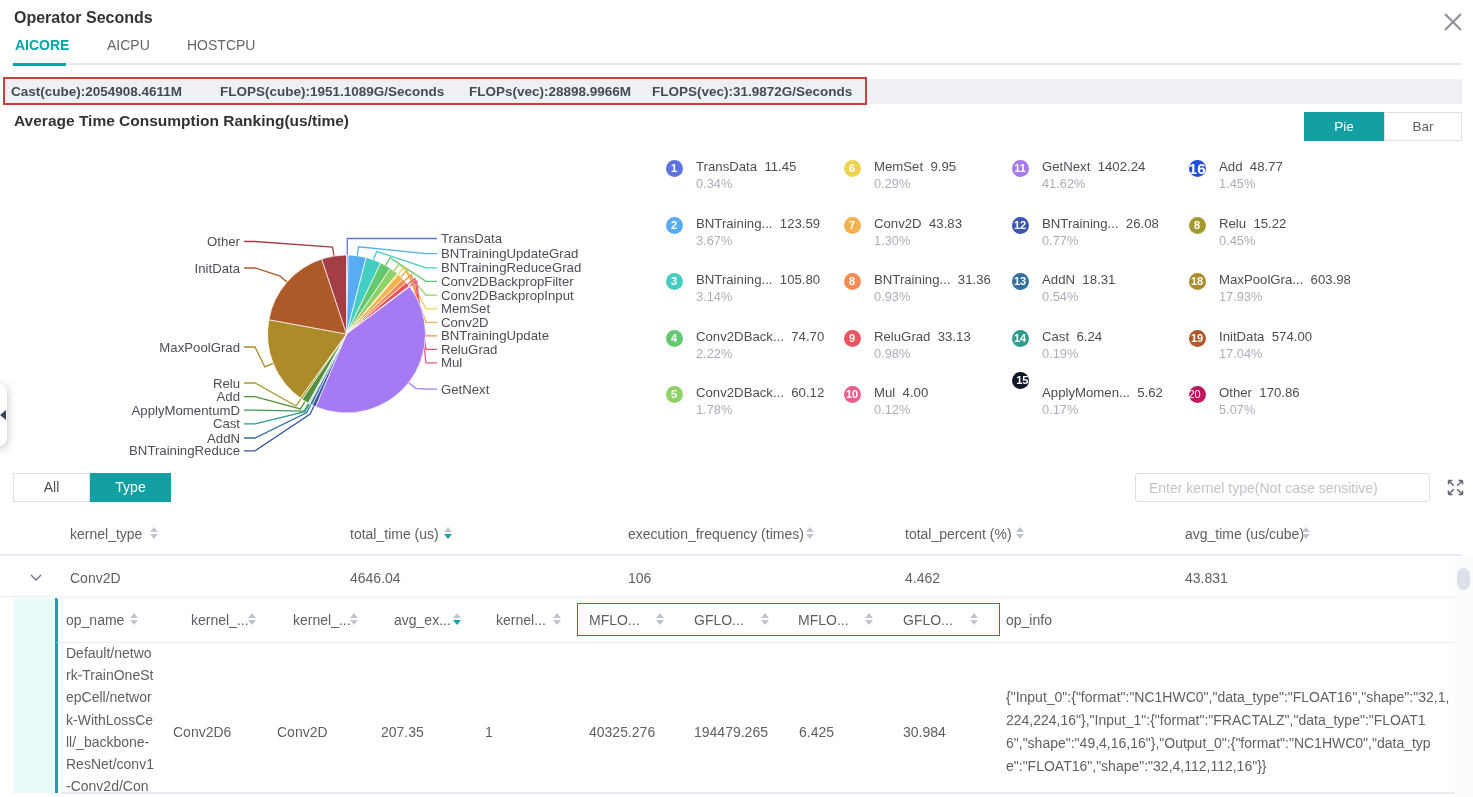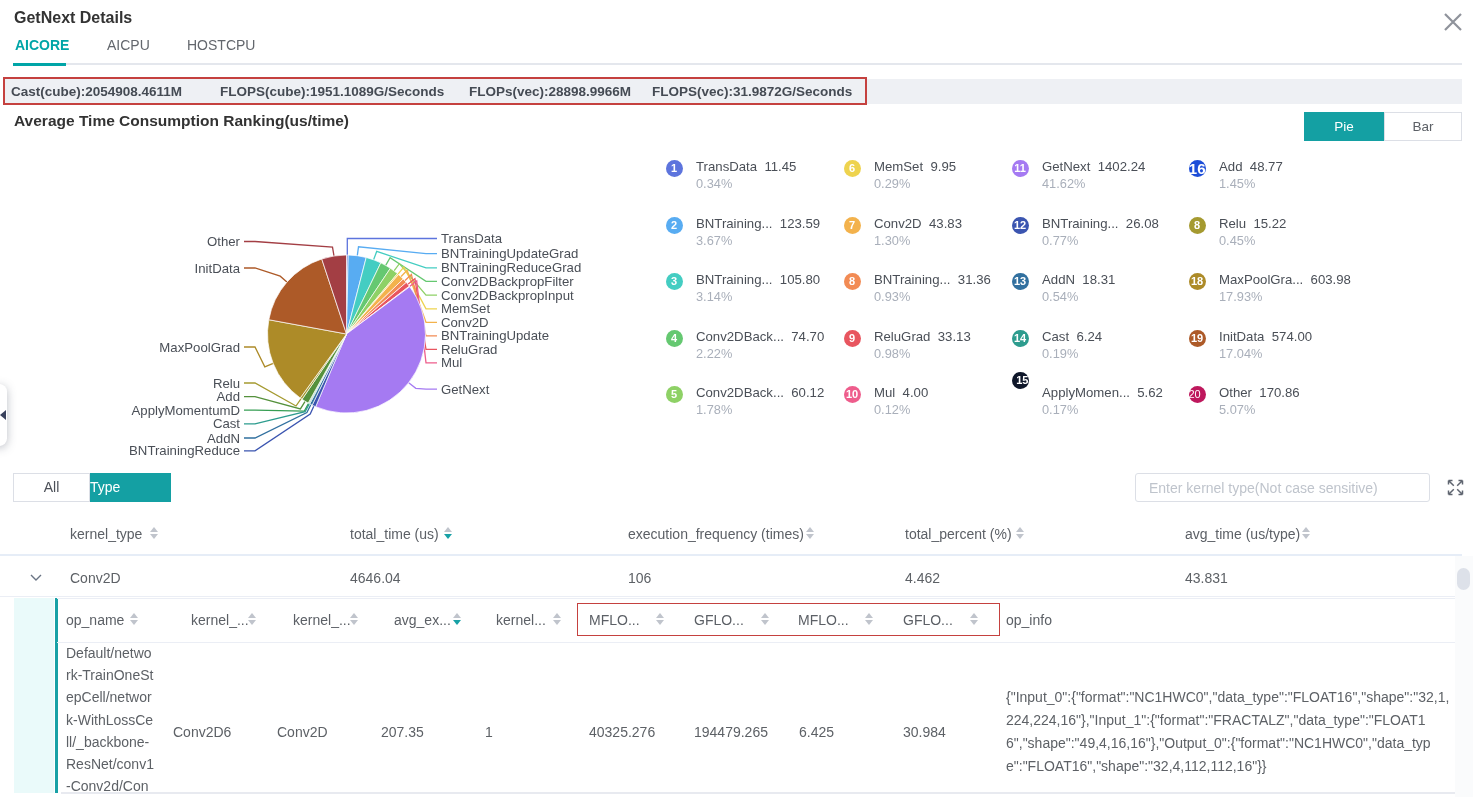--- a/index.html
+++ b/index.html
@@ -1,18 +1,18 @@
 <!DOCTYPE html>
 <html><head><meta charset="utf-8"><style>
 *{margin:0;padding:0;box-sizing:border-box}
 body{width:1473px;height:797px;position:relative;font-family:"Liberation Sans",sans-serif;background:#fff;overflow:hidden}
 .abs{position:absolute}
 </style></head><body>
 
-<div class="abs" style="left:14px;top:9px;font-size:16px;font-weight:bold;color:#333">GetNext Details</div>
+<div class="abs" style="left:14px;top:9px;font-size:16px;font-weight:bold;color:#333">Operator Seconds</div>
 <svg class="abs" style="left:1443px;top:12px" width="20" height="20">
     <path d="M2,2 L18,18 M18,2 L2,18" stroke="#8f939b" stroke-width="2.2" fill="none"></path>
   </svg>
 
 <div class="abs" style="left:15px;top:37px;font-size:14px;font-weight:bold;color:#00a5a7">AICORE</div>
 <div class="abs" style="left:107px;top:37px;font-size:14px;color:#63676d">AICPU</div>
 <div class="abs" style="left:187px;top:37px;font-size:14px;color:#63676d">HOSTCPU</div>
 <div class="abs" style="left:13px;top:63px;width:1449px;height:2px;background:#e4e7ed"></div>
 <div class="abs" style="left:13px;top:63px;width:53px;height:3px;background:#00a5a7"></div>
 
@@ -149,21 +149,21 @@
 <div style="position:absolute;left:1219px;top:328.5px;font-size:13.2px;color:#4a4f57;white-space:nowrap">InitData&nbsp;&nbsp;574.00</div>
 <div style="position:absolute;left:1219px;top:345.5px;font-size:12.8px;color:#a9afba">17.04%</div>
 <div style="position:absolute;left:1188.5px;top:386.0px;width:17px;height:17px;border-radius:50%;background:#be185d;color:#fff;font-size:11px;font-weight:normal;text-align:left;line-height:17px">20</div>
 <div style="position:absolute;left:1219px;top:385.0px;font-size:13.2px;color:#4a4f57;white-space:nowrap">Other&nbsp;&nbsp;170.86</div>
 <div style="position:absolute;left:1219px;top:402.0px;font-size:12.8px;color:#a9afba">5.07%</div>
 
 <div class="abs" style="left:-8px;top:384px;width:15px;height:62px;background:#fff;border-radius:8px;box-shadow:0 2px 10px rgba(60,70,90,.35)"></div>
 <div class="abs" style="left:0px;top:410px;width:0;height:0;border-top:5px solid transparent;border-bottom:5px solid transparent;border-right:6px solid #39415c"></div>
 
 <div class="abs" style="left:13px;top:473px;width:77px;height:29px;background:#fff;border:1px solid #dcdfe6;color:#4c5058;font-size:14px;text-align:center;line-height:27px">All</div>
-<div class="abs" style="left:90px;top:473px;width:81px;height:29px;background:#14a0a3;color:#fff;font-size:14px;line-height:29px">Type</div>
+<div class="abs" style="left:90px;top:473px;width:81px;height:29px;background:#14a0a3;color:#fff;font-size:14px;text-align:center;line-height:29px">Type</div>
 
 <div class="abs" style="left:1135px;top:473px;width:295px;height:29px;background:#fff;border:1px solid #dcdfe6;border-radius:3px"></div>
 <div class="abs" style="left:1149px;top:480px;font-size:14px;color:#bfc4cc">Enter kernel type(Not case sensitive)</div>
 <svg class="abs" style="left:1447px;top:479px" width="17" height="17">
     <g stroke="#5f6570" stroke-width="1.5" fill="none">
       <path d="M10.2,6.8 L15.5,1.5 M15.5,1.5 L11.5,1.5 M15.5,1.5 L15.5,5.5"></path>
       <path d="M6.8,10.2 L1.5,15.5 M1.5,15.5 L5.5,15.5 M1.5,15.5 L1.5,11.5"></path>
       <path d="M10.2,10.2 L15.5,15.5 M15.5,15.5 L11.5,15.5 M15.5,15.5 L15.5,11.5"></path>
       <path d="M6.8,6.8 L1.5,1.5 M1.5,1.5 L5.5,1.5 M1.5,1.5 L1.5,5.5"></path>
     </g>
@@ -174,21 +174,21 @@
 <div style="position:absolute;left:150px;top:534px;width:0;height:0;border-left:4px solid transparent;border-right:4px solid transparent;border-top:5px solid #c0c4cc"></div>
 <div class="abs" style="left:350px;top:526px;font-size:14px;color:#5c6066">total_time (us)</div>
 <div style="position:absolute;left:444px;top:527px;width:0;height:0;border-left:4px solid transparent;border-right:4px solid transparent;border-bottom:5px solid #c0c4cc"></div>
 <div style="position:absolute;left:444px;top:534px;width:0;height:0;border-left:4px solid transparent;border-right:4px solid transparent;border-top:5px solid #18a1a6"></div>
 <div class="abs" style="left:628px;top:526px;font-size:14px;color:#5c6066">execution_frequency (times)</div>
 <div style="position:absolute;left:806px;top:527px;width:0;height:0;border-left:4px solid transparent;border-right:4px solid transparent;border-bottom:5px solid #c0c4cc"></div>
 <div style="position:absolute;left:806px;top:534px;width:0;height:0;border-left:4px solid transparent;border-right:4px solid transparent;border-top:5px solid #c0c4cc"></div>
 <div class="abs" style="left:905px;top:526px;font-size:14px;color:#5c6066">total_percent (%)</div>
 <div style="position:absolute;left:1016px;top:527px;width:0;height:0;border-left:4px solid transparent;border-right:4px solid transparent;border-bottom:5px solid #c0c4cc"></div>
 <div style="position:absolute;left:1016px;top:534px;width:0;height:0;border-left:4px solid transparent;border-right:4px solid transparent;border-top:5px solid #c0c4cc"></div>
-<div class="abs" style="left:1185px;top:526px;font-size:14px;color:#5c6066">avg_time (us/type)</div>
+<div class="abs" style="left:1185px;top:526px;font-size:14px;color:#5c6066">avg_time (us/cube)</div>
 <div style="position:absolute;left:1302px;top:527px;width:0;height:0;border-left:4px solid transparent;border-right:4px solid transparent;border-bottom:5px solid #c0c4cc"></div>
 <div style="position:absolute;left:1302px;top:534px;width:0;height:0;border-left:4px solid transparent;border-right:4px solid transparent;border-top:5px solid #c0c4cc"></div>
 <div class="abs" style="left:0px;top:554px;width:1462px;height:2px;background:#e6edf7"></div>
 
 <svg class="abs" style="left:30px;top:574px" width="12" height="8">
     <path d="M1,1 L6,6 L11,1" stroke="#6a7484" stroke-width="1.4" fill="none"></path>
   </svg>
 <div class="abs" style="left:70px;top:570px;font-size:14px;color:#5d6166">Conv2D</div>
 <div class="abs" style="left:350px;top:570px;font-size:14px;color:#5d6166">4646.04</div>
 <div class="abs" style="left:628px;top:570px;font-size:14px;color:#5d6166">106</div>

